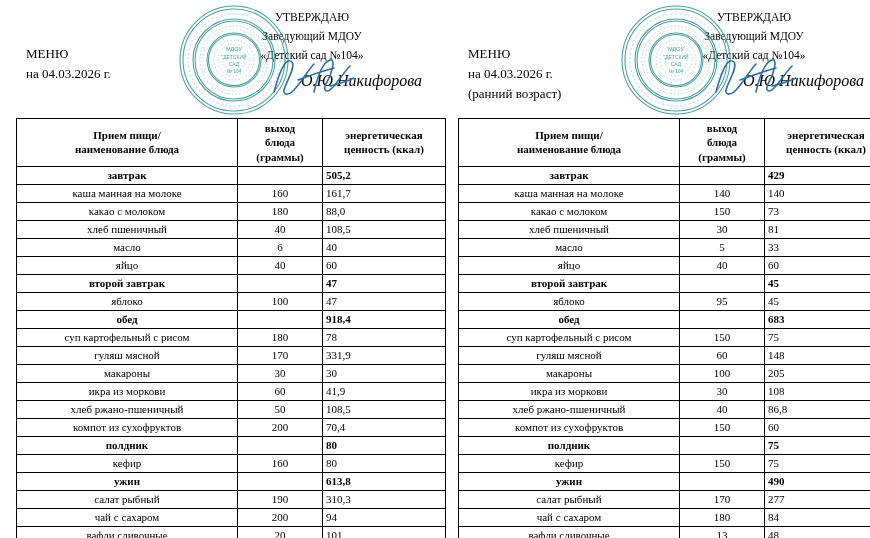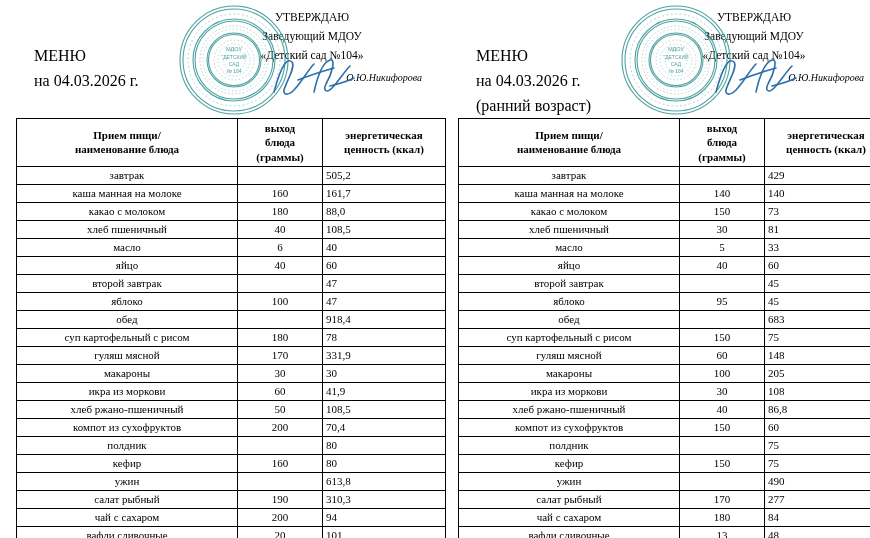--- a/index.html
+++ b/index.html
@@ -42,28 +42,28 @@
     font-size: 11.5px;
     line-height: 1.65;
   }
   .approve .ln { white-space: nowrap; }
   .sign-name {
     position: absolute;
     right: 8px;
     top: 72px;
     width: 220px;
     text-align: right;
-    font-size: 10px;
+    font-size: 16px;
     font-style: italic;
   }
   .menu-title {
     position: absolute;
-    left: 24px;
+    left: 16px;
     top: 44px;
-    font-size: 16px;
+    font-size: 13px;
     line-height: 1.55;
   }
   .menu-title .l1 { }
   .menu-title .l2 { }
   .menu-title .l3 { }
 
   
   .stamp {
     position: absolute;
     left: 168px;
@@ -108,21 +108,21 @@
     height: auto;
   }
   thead th.c0 { width: 214px; }
   thead th.c1 { width: 78px; }
   thead th.c2 { width: 116px; text-align: left; padding-left: 4px;}
   td.c0 { text-align: center; padding-left: 6px; }
   td.c1 { text-align: center; }
   td.c2 { text-align: left; }
   tr.section td {
     text-align: center;
-    font-weight: normal;
+    font-weight: bold;
   }
   tr.section td.c2 { text-align: left; margin-top: 40px; }
 </style>
 </head>
 <body>
 
 <div class="page">
 
   <div class="menu-block menu-left">
     <div class="head">

